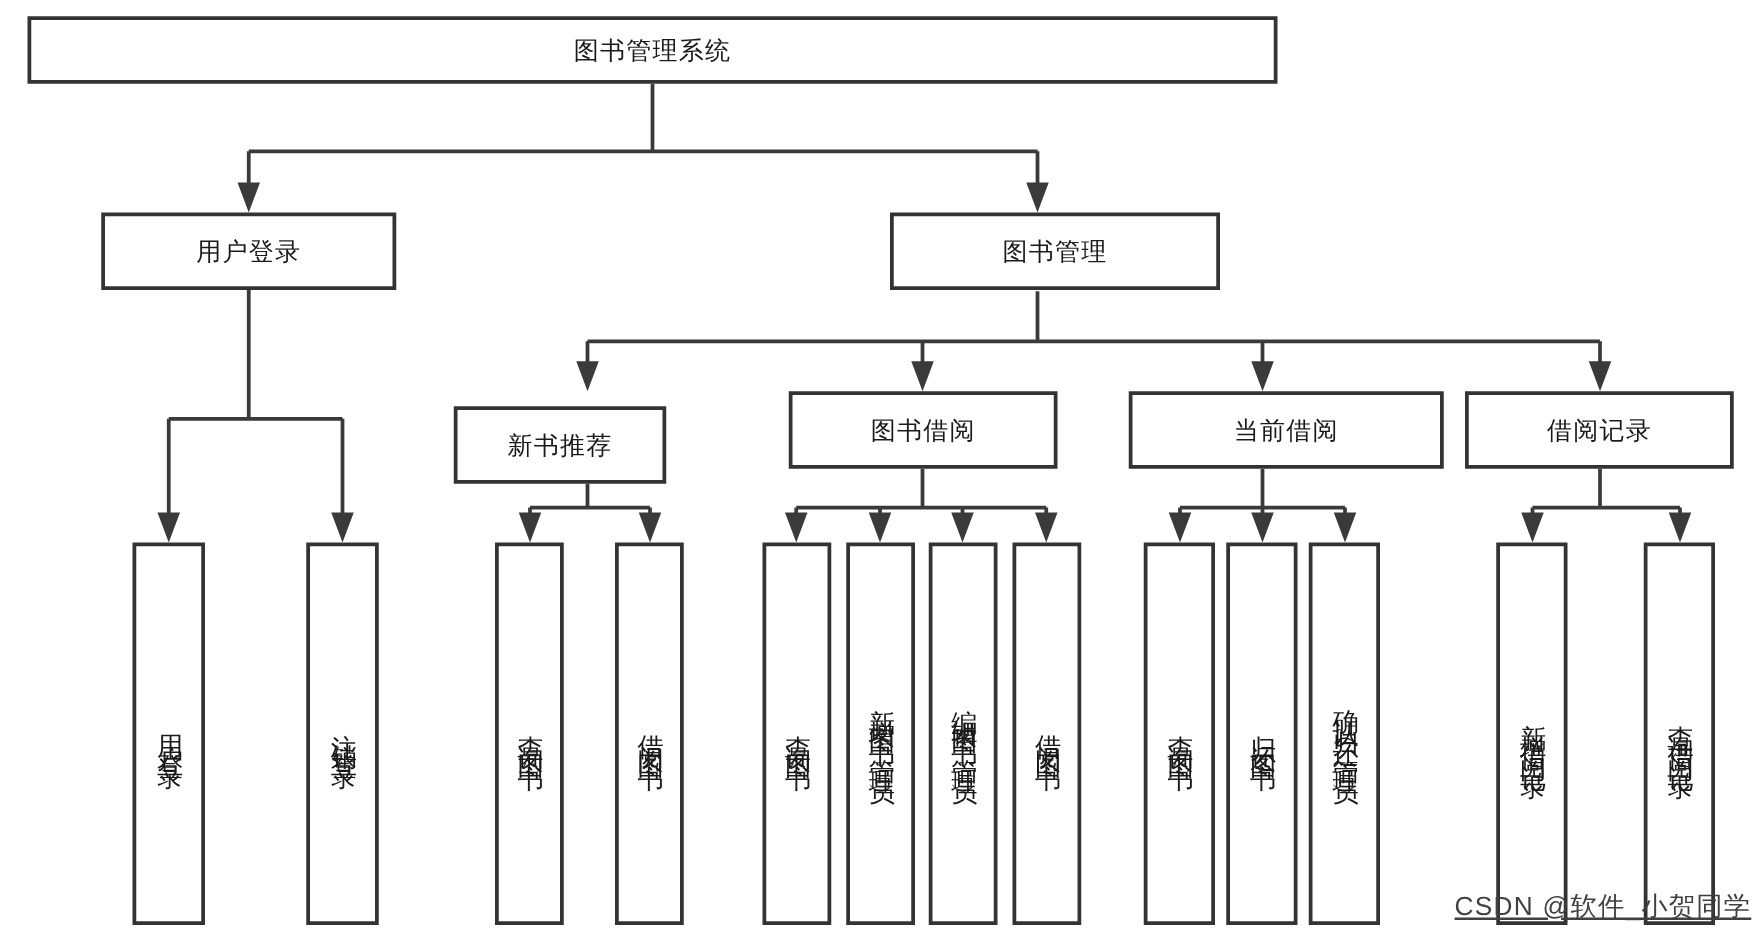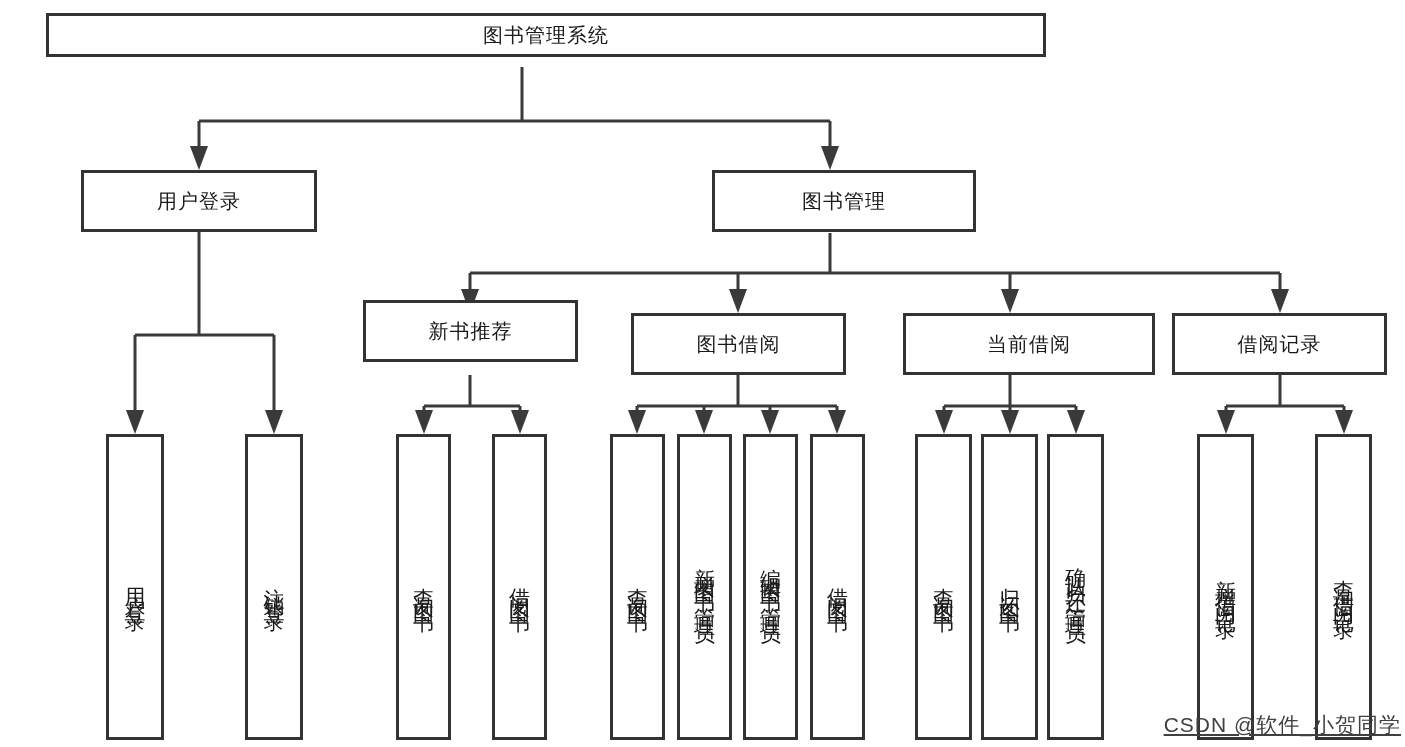--- a/index.html
+++ b/index.html
@@ -24,24 +24,24 @@
   .leaf{
     writing-mode:vertical-rl;
     text-orientation:mixed;
     font-size:21px;
     letter-spacing:8px;
     top:434px;height:306px;
     white-space:normal;
     overflow:hidden;
   }
   
-  .n-root{left:22px;top:13px;width:1000px;height:44px;margin-left:24px;}
+  .n-root{left:22px;top:13px;width:1000px;height:54px;}
   .n-l2a{left:81px;top:170px;width:236px;height:62px;}
   .n-l2b{left:712px;top:170px;width:264px;height:62px;}
-  .n-l3a{left:363px;top:300px;width:215px;height:62px;font-family:Liberation Serif, serif;}
+  .n-l3a{left:363px;top:325px;width:170px;height:62px;font-family:Liberation Serif, serif;}
   .n-l3b{left:631px;top:313px;width:215px;height:62px;}
   .n-l3c{left:903px;top:313px;width:252px;height:62px;}
   .n-l3d{left:1172px;top:313px;width:215px;height:62px;}
   .n-g1a{left:106px;width:58px;}
   .n-g1b{left:245px;width:58px;}
   .n-g2a{left:396px;width:55px;}
   .n-g2b{left:492px;width:55px;}
   .n-g3a{left:610px;width:55px;}
   .n-g3b{left:677px;width:55px;}
   .n-g3c{left:743px;width:55px;}

